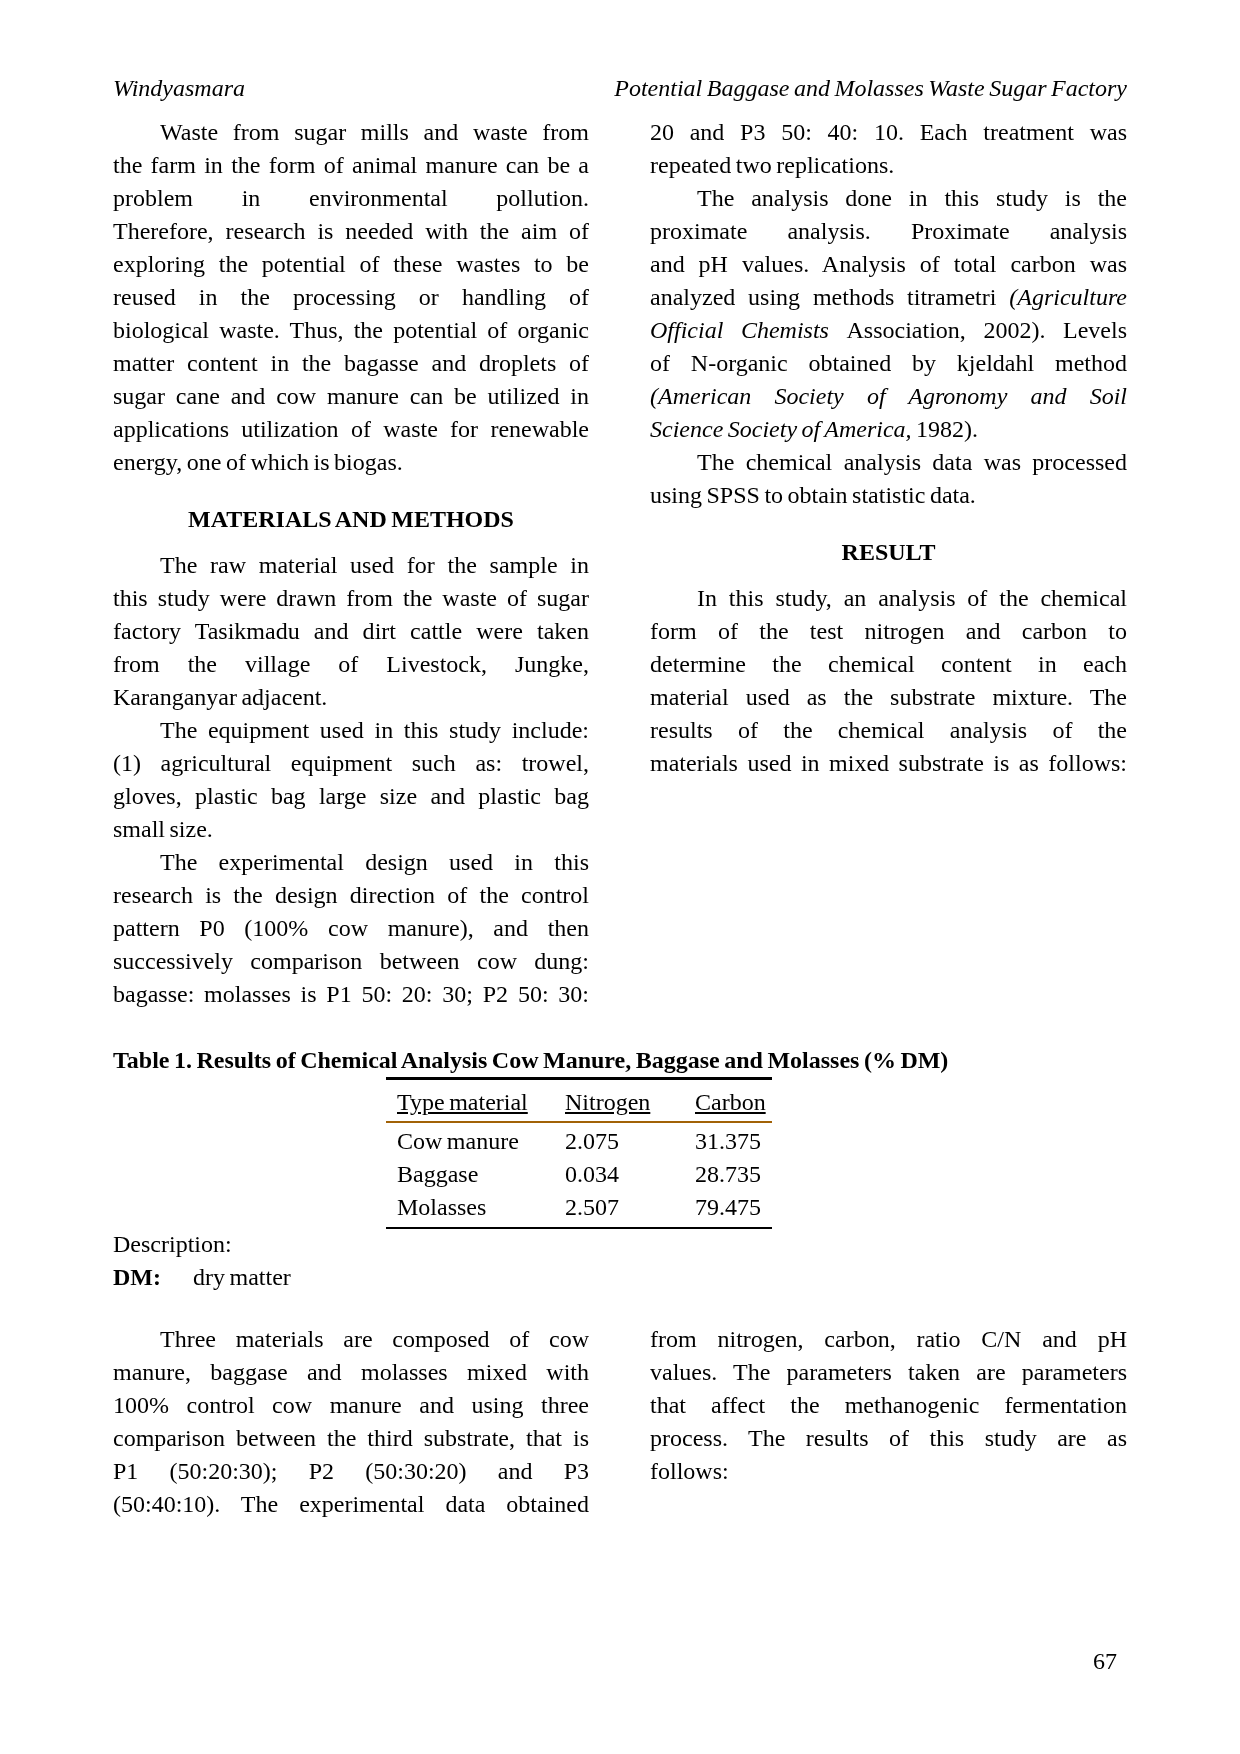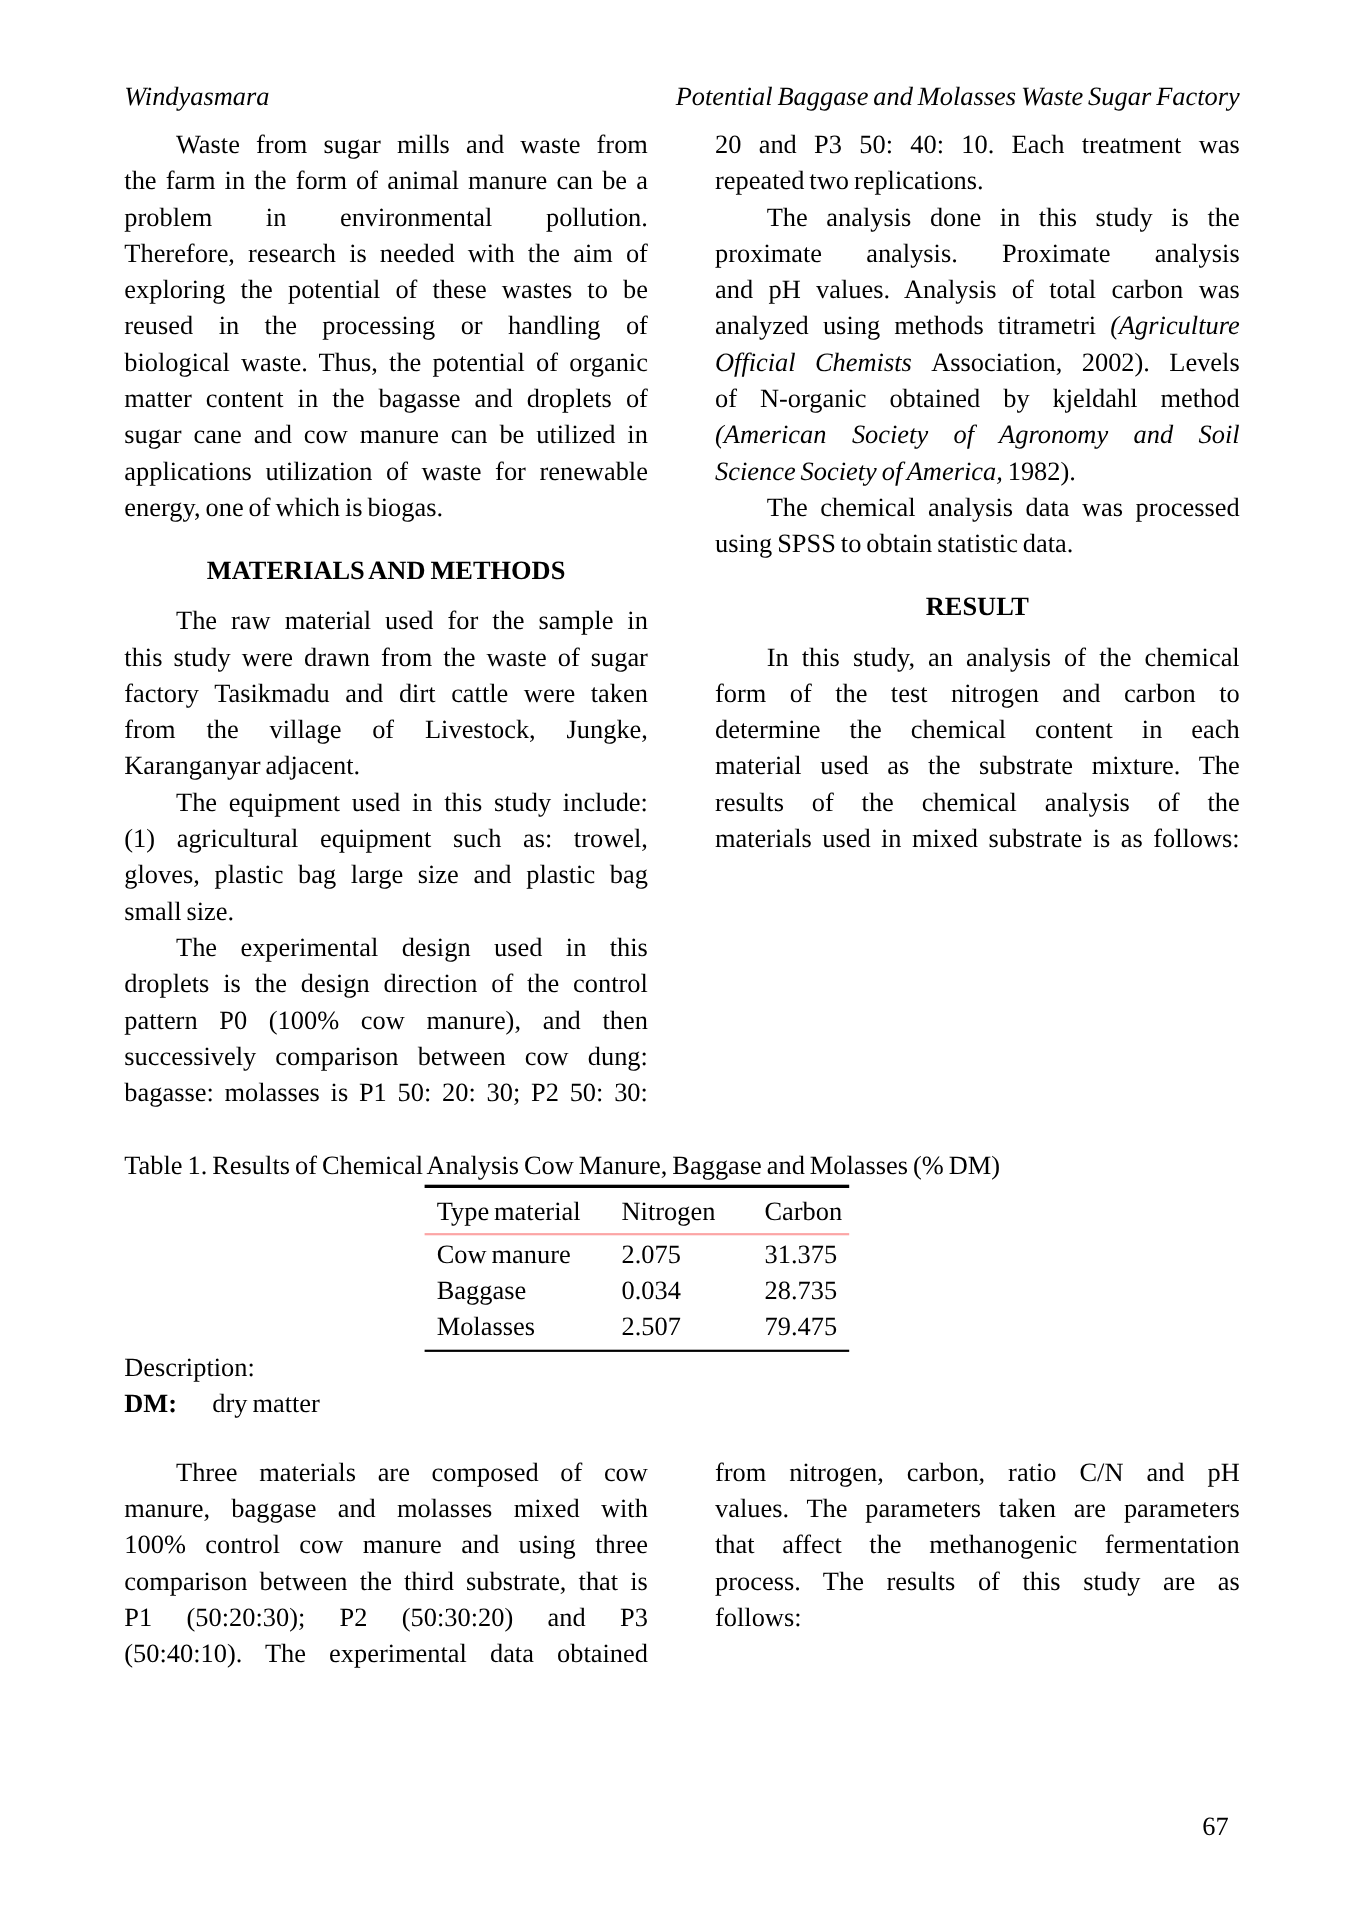--- a/index.html
+++ b/index.html
@@ -25,28 +25,28 @@
   #bottom-main{top:1323px;}
   .col{position:absolute;top:0;}
   .col-l{left:0;width:476px;}
   .col-r{left:537px;width:477px;}
   .line{text-align:justify;text-align-last:justify;}
   .line.last{text-align-last:left;}
   .line.first{text-indent:47px;}
   .sec-h{font-weight:700;text-align:center;margin:24px 0 13px;}
   
   #table-sec{position:absolute;top:1044px;left:113px;width:1015px;}
-  #table-title{text-align:left;}
+  #table-title{text-align:left;font-weight:bold;}
   #table-wrap{
     margin-left:273px;width:386px;
     border-top:3px solid #000;border-bottom:2px solid #000;
   }
   .t-head{
     display:grid;grid-template-columns:168px 130px 88px;
-    padding:6px 0 2px 0;border-bottom:2px solid #fca5a5;
+    padding:6px 0 2px 0;border-bottom:2px solid #a16207;text-decoration:underline;
   }
   #t-body{padding:2px 0 3px 0;}
   .t-row{display:grid;grid-template-columns:168px 130px 88px;height:33px;}
   .t-cell{padding-left:11px;white-space:nowrap;}
   
   #desc{position:absolute;top:1228px;left:113px;}
   #dm-label{display:inline-block;width:80px;font-weight:bold;}
   
   #page-num{position:absolute;top:1645px;left:1093px;}
 </style>
@@ -82,21 +82,21 @@
         <div class="line last"><span>Karanganyar adjacent.</span></div>
       </div>
       <div class="para">
         <div class="line first"><span>The equipment used in this study include:</span></div>
         <div class="line"><span>(1) agricultural equipment such as: trowel,</span></div>
         <div class="line"><span>gloves, plastic bag large size and plastic bag</span></div>
         <div class="line last"><span>small size.</span></div>
       </div>
       <div class="para">
         <div class="line first"><span>The experimental design used in this</span></div>
-        <div class="line"><span>droplets is the design direction of the control</span></div>
+        <div class="line"><span>research is the design direction of the control</span></div>
         <div class="line"><span>pattern P0 (100% cow manure), and then</span></div>
         <div class="line"><span>successively comparison between cow dung:</span></div>
         <div class="line"><span>bagasse: molasses is P1 50: 20: 30; P2 50: 30:</span></div>
       </div>
     </div>
   <div class="col col-r">
       <div class="para">
         <div class="line"><span>20 and P3 50: 40: 10. Each treatment was</span></div>
         <div class="line last"><span>repeated two replications.</span></div>
       </div>

